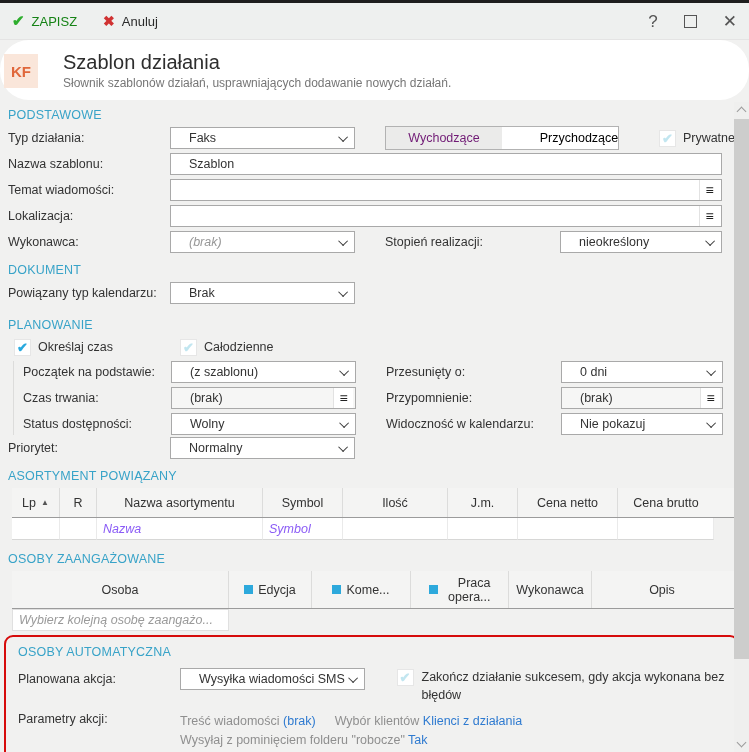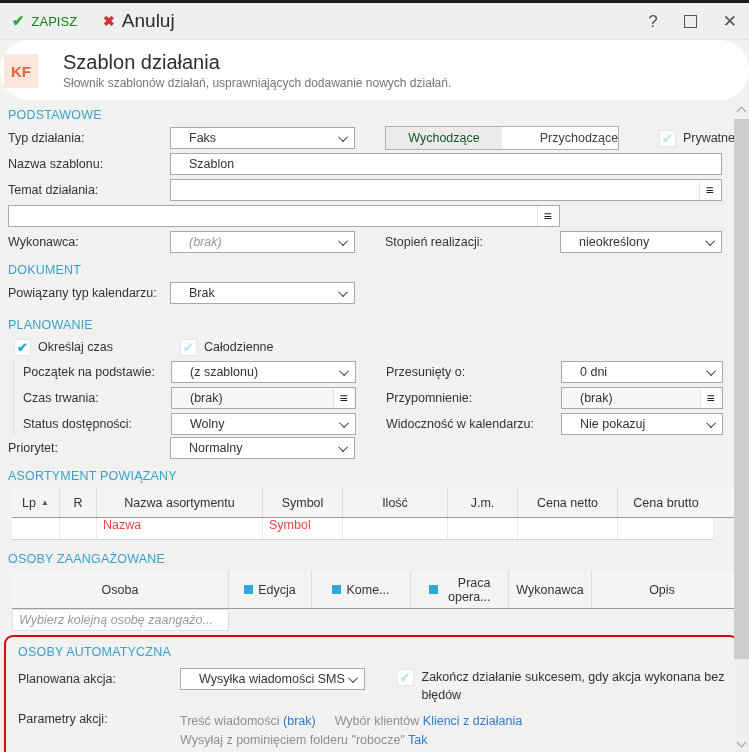--- a/index.html
+++ b/index.html
@@ -6,21 +6,21 @@
   html,body { width:749px; height:752px; overflow:hidden; }
   body { font-family:"Liberation Sans", sans-serif; font-size:12.5px; color:#333; background:#f1f1f0; position:relative; }
 
   
   .top-strip { height:3px; background:#1e1e1e; }
   .toolbar { height:37px; background:#eef0ef; display:flex; align-items:center; padding:0 12px; border-bottom:1px solid #e4e4e4; }
   .tb-btn { display:flex; align-items:center; gap:7px; margin-right:26px; cursor:pointer; }
   .tb-check { color:#2eae2e; font-size:15px; font-weight:bold; }
   .tb-save-label { color:#168316; font-size:13px; }
   .tb-x { color:#d03232; font-size:14px; font-weight:bold; }
-  .tb-cancel-label { color:#2b2b2b; font-size:19px; }
+  .tb-cancel-label { color:#2b2b2b; font-size:13px; }
   .tb-spacer { flex:1; }
   .tb-win { color:#555; font-size:17px; margin-left:26px; cursor:pointer; line-height:1; }
   .tb-max { width:13px; height:13px; border:1.6px solid #555; margin-left:26px; cursor:pointer; }
 
   .header { height:60px; background:#fff; display:flex; align-items:center; padding-left:4px;border-radius:29px; }
   .badge { width:34px; height:34px; background:#fae6da; color:#e0673b; font-weight:bold; font-size:15px; display:flex; align-items:center; justify-content:center; margin-top:2px; }
   .header-text { margin-left:25px; }
   .page-title { font-size:20px; color:#2e2e2e; line-height:24px; }
   .page-subtitle { font-size:12px; color:#767676; margin-top:2px; }
 
@@ -40,35 +40,35 @@
   .ctl.w-rt { width:162px; flex:none; }
   .ctl.w-full { flex:1; max-width:552px; }
   .ctl .val { flex:1; white-space:nowrap; overflow:hidden;margin-left:12px; }
   .ctl .ph { color:#979797; font-style:italic; }
   .ctl.ro { background:#f6f6f5; }
   .chev { width:7px; height:7px; border-left:1.7px solid #3a3a3a; border-bottom:1.7px solid #3a3a3a; transform:rotate(-45deg) translateY(-2px); flex:none; margin-left:6px; }
   .menu-btn { width:20px; flex:none; text-align:center; font-size:14px; color:#222; margin-right:-4px; cursor:pointer; background:#fff; align-self:stretch; line-height:20px; border-left:1px solid #e2e2e2; }
 
   .seg { display:flex; border:1px solid #b2b2b2; height:24px; margin-left:30px; flex:none; }
   .seg-btn { display:flex; align-items:center; justify-content:center; width:116px; cursor:pointer; }
-  .seg-out { background:#ebebea; color:#14532d; }
-  .seg-in { background:#fff; color:#404040; gap:6px;padding-left:32px; }
+  .seg-out { background:#ebebea; color:#701a75; }
+  .seg-in { background:#fff; color:#000000; gap:6px;padding-left:32px; }
 
   .cb { width:17px; height:17px; background:#fff; border:1px solid #d8d8d8; display:flex; align-items:center; justify-content:center; font-size:13px; font-weight:bold; flex:none; cursor:pointer; }
   .cb.checked { color:#29a9de; border-color:#e6e6e6; }
   .cb.ghost { color:#c2e6f0; border-color:#e6e6e6; }
   .cb-lbl { margin-left:7px; }
 
   
   .grid { margin-left:4px; }
   .g-head { display:grid; background:#f4f4f3; border-bottom:1px solid #9b9b9b; }
   .g-head > div { display:flex; align-items:center; justify-content:center; border-right:1px solid #dcdcdb; text-align:right; padding:2px 3px; overflow:hidden; white-space:pre-line; }
   .g-head > div:last-child { border-right:none; }
   .g-filter { display:grid; }
-  .g-filter > div { background:#fff; height:22px; border-right:1px solid #eaeaea; border-bottom:1px solid #d7d7d6; display:flex; padding:0 6px; color:#ef4444; overflow:hidden; white-space:nowrap; }
+  .g-filter > div { background:#fff; height:22px; border-right:1px solid #eaeaea; border-bottom:1px solid #d7d7d6; display:flex; align-items:center; padding:0 6px; font-style:italic; color:#8b5cf6; overflow:hidden; white-space:nowrap; }
   .asort-cols { grid-template-columns:48px 37px 166px 80px 105px 70px 100px 96px; }
   .osoby-cols { grid-template-columns:217px 83px 99px 98px 83px 140px; }
   .g-head.osoby-cols { height:38px; }
   .g-head.asort-cols { height:30px; }
   .sort-ic { font-size:8px; color:#555; margin-left:5px; }
   .blue-sq { width:9px; height:9px; background:#2da9dc; flex:none; margin-right:5px; }
   .osoby-filter { display:flex; }
   .osoby-filter .cell0 { width:217px; background:#fff; border:1px solid #e0e0e0; height:22px; display:flex; align-items:center; padding:0 6px; font-style:italic; color:#9a9a9a; overflow:hidden; white-space:nowrap; }
 
   
@@ -144,28 +144,29 @@
   </div>
 
   <div class="row">
     <span class="lbl">Nazwa szablonu:</span>
     <div class="ctl w-full">
       <span class="val">Szablon</span>
     </div>
   </div>
 
   <div class="row">
-    <span class="lbl">Temat działania:</span>
+    <span class="lbl">Temat wiadomości:</span>
     <div class="ctl w-full">
       <span class="val"></span>
       <span class="menu-btn">≡</span>
     </div>
   </div>
 
   <div class="row">
+    <span class="lbl">Lokalizacja:</span>
     <div class="ctl w-full">
       <span class="val"></span>
       <span class="menu-btn">≡</span>
     </div>
   </div>
 
   <div class="row">
     <span class="lbl">Wykonawca:</span>
     <div class="ctl w-sm">
       <span class="val ph">(brak)</span>

